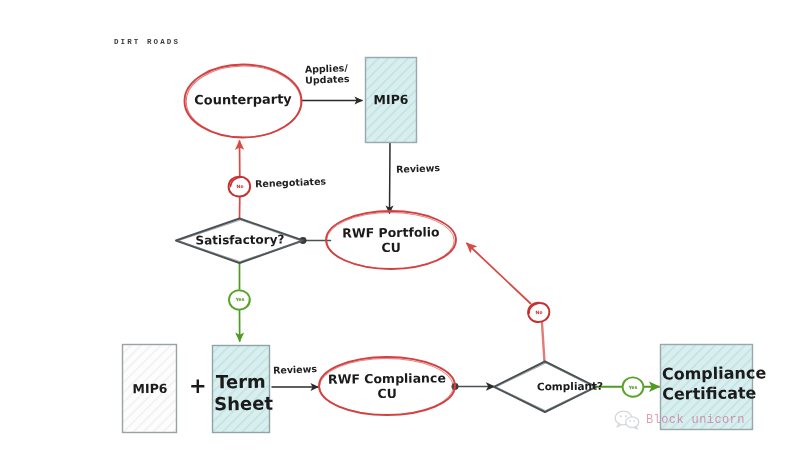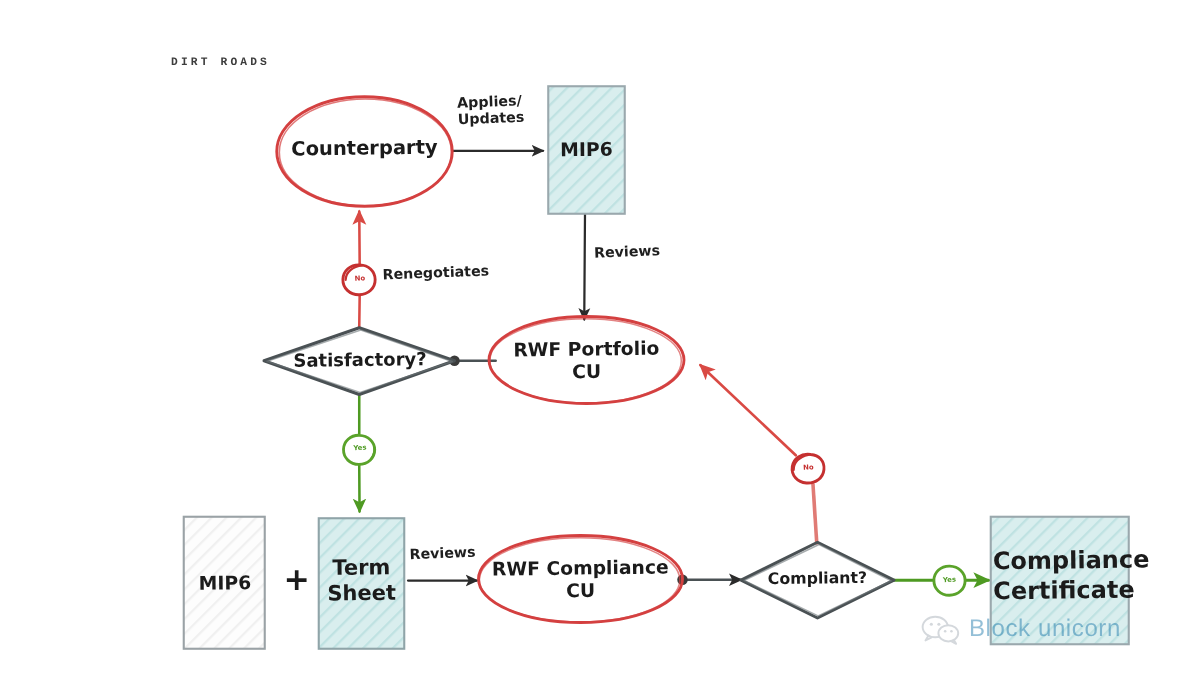--- a/index.html
+++ b/index.html
@@ -74,23 +74,23 @@
     position: absolute;
     left: 614px;
     top: 410px;
     display: flex;
     align-items: center;
     gap: 6px;
     opacity: 0.42;
     pointer-events: none;
   }
   #watermark .wm-text {
-    font-family: Liberation Sans, sans-serif;
-    font-size: 16px;
-    color: #0369a1;
+    font-family: Liberation Mono, monospace;
+    font-size: 12px;
+    color: #be185d;
     letter-spacing: 0.4px;
   }
 </style>
 </head>
 <body>
 
 <div class="hdr">DIRT ROADS</div>
 
 <svg id="canvas" viewBox="0 0 800 456" xmlns="http://www.w3.org/2000/svg">
   <defs>
@@ -247,27 +247,27 @@
 
 <div class="node-label" style="left:326px; top:225px; width:130px; font-size:12.5px; white-space:pre-line;">RWF Portfolio
 CU</div>
 
 <div class="node-label" style="left:180px; top:233px; width:120px; font-size:12px;">Satisfactory?</div>
 
 <div class="node-label" style="left:124px; top:381px; width:52px; font-size:12.5px;">MIP6</div>
 
 <div class="plus">+</div>
 
-<div class="node-label" style="left:214px; top:371px; width:54px; font-size:14px; white-space:pre-line;">Term
+<div class="node-label" style="left:214px; top:371px; width:54px; font-size:18px; white-space:pre-line;">Term
 Sheet</div>
 
 <div class="node-label" style="left:320px; top:371px; width:134px; font-size:12.5px; white-space:pre-line;">RWF Compliance
 CU</div>
 
-<div class="node-label" style="left:505px; top:380px; width:80px; font-size:10.5px;">Compliant?</div>
+<div class="node-label" style="left:530px; top:380px; width:80px; font-size:10.5px;">Compliant?</div>
 
 <div class="node-label" style="left:662px; top:364px; width:89px; font-size:16px; white-space:pre-line;">Compliance
 Certificate</div>
 
 <div class="edge-label" style="left:305px; top:63px;">Applies/
 Updates</div>
 
 <div class="edge-label" style="left:396px; top:163px;">Reviews</div>
 
 <div class="edge-label" style="left:255px; top:177px;">Renegotiates</div>

